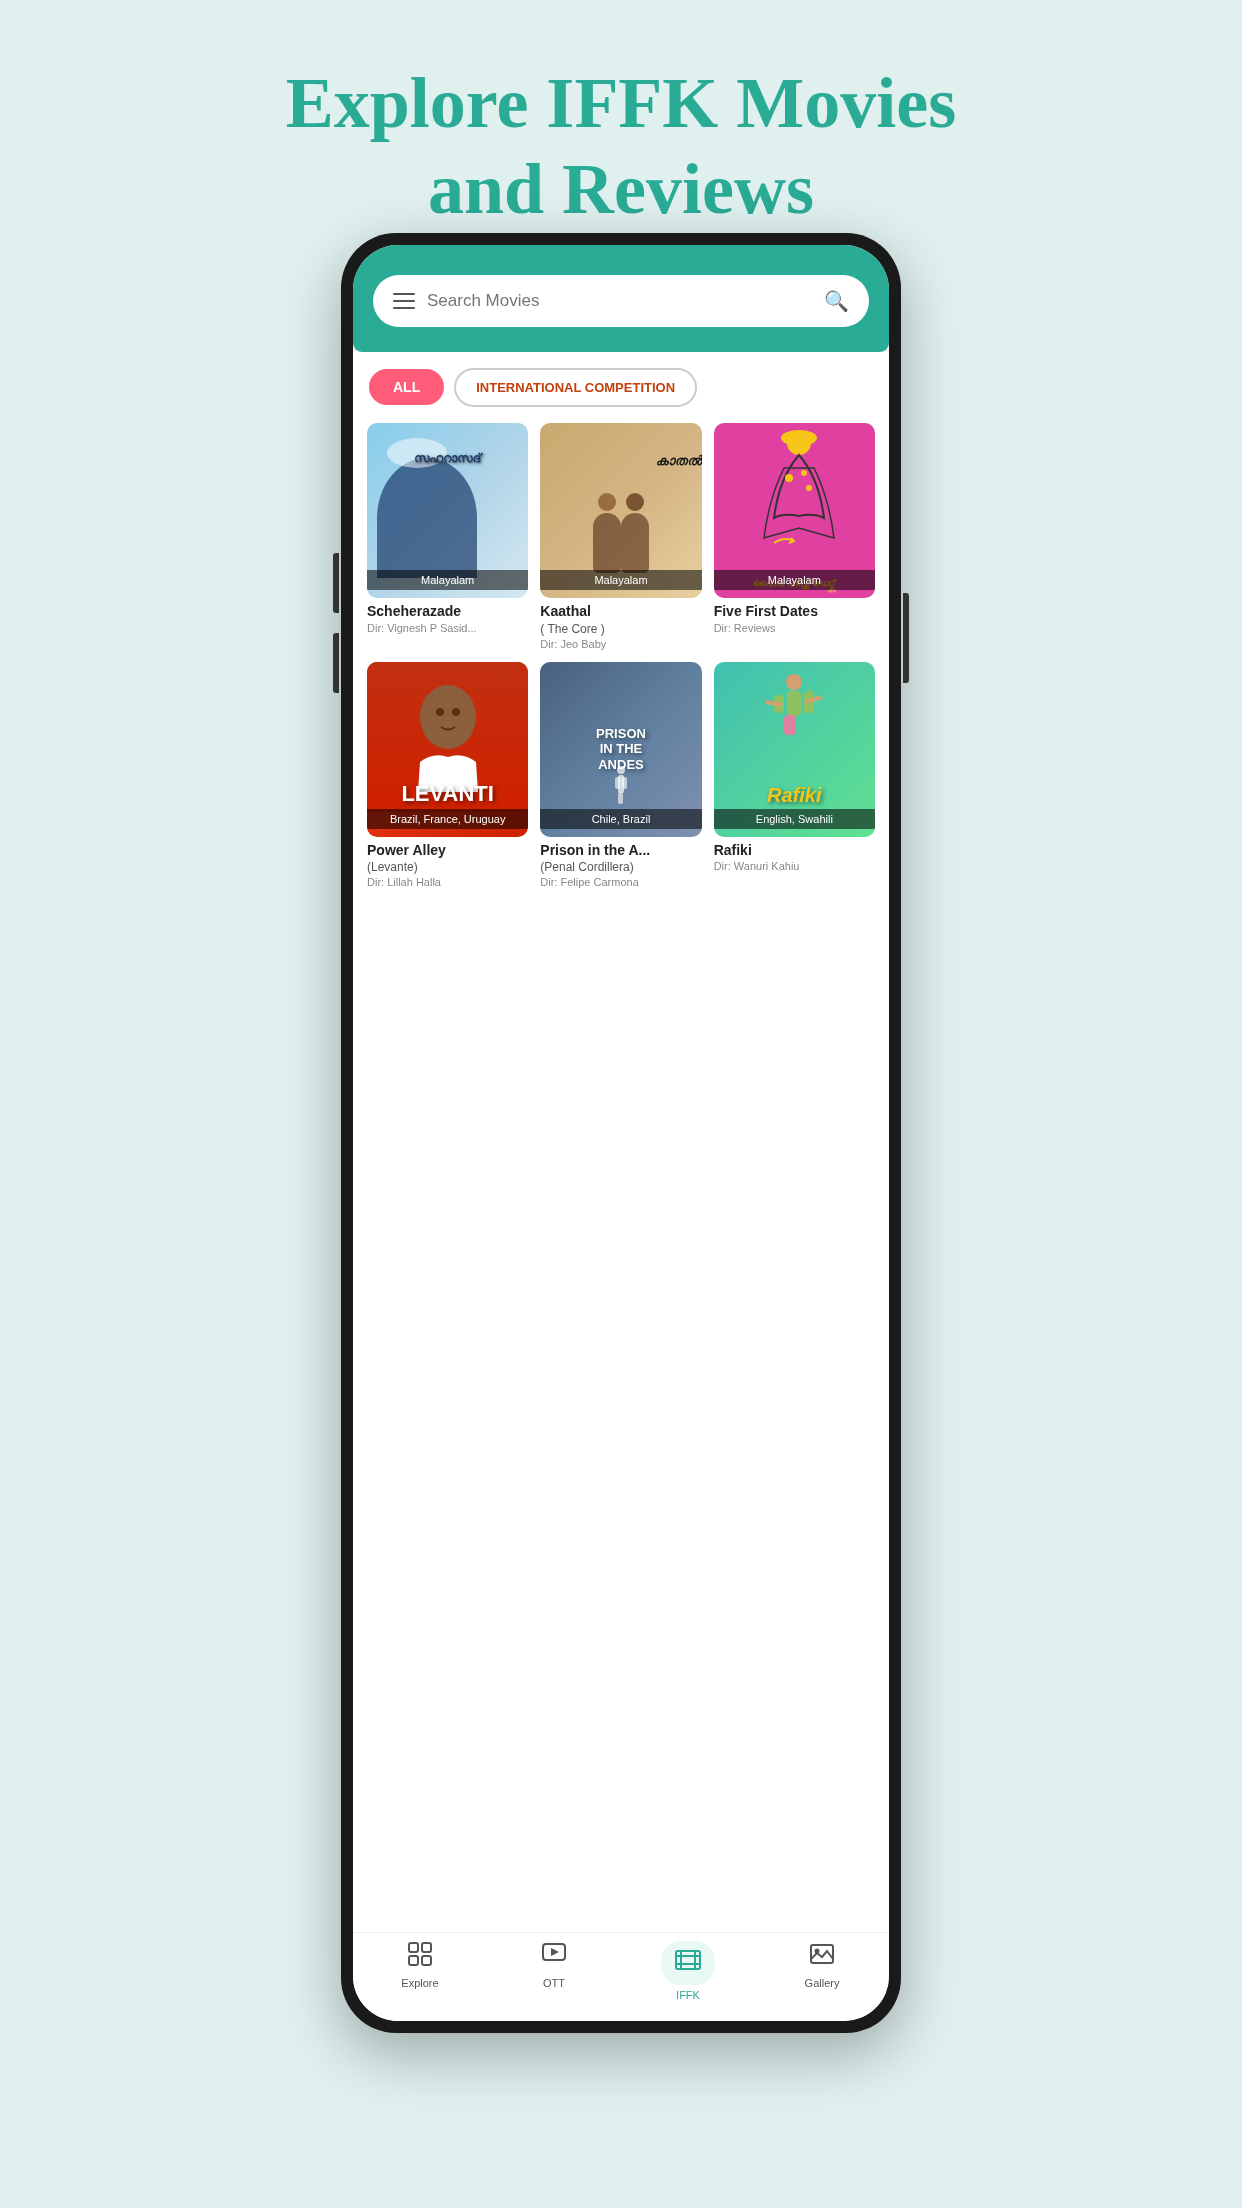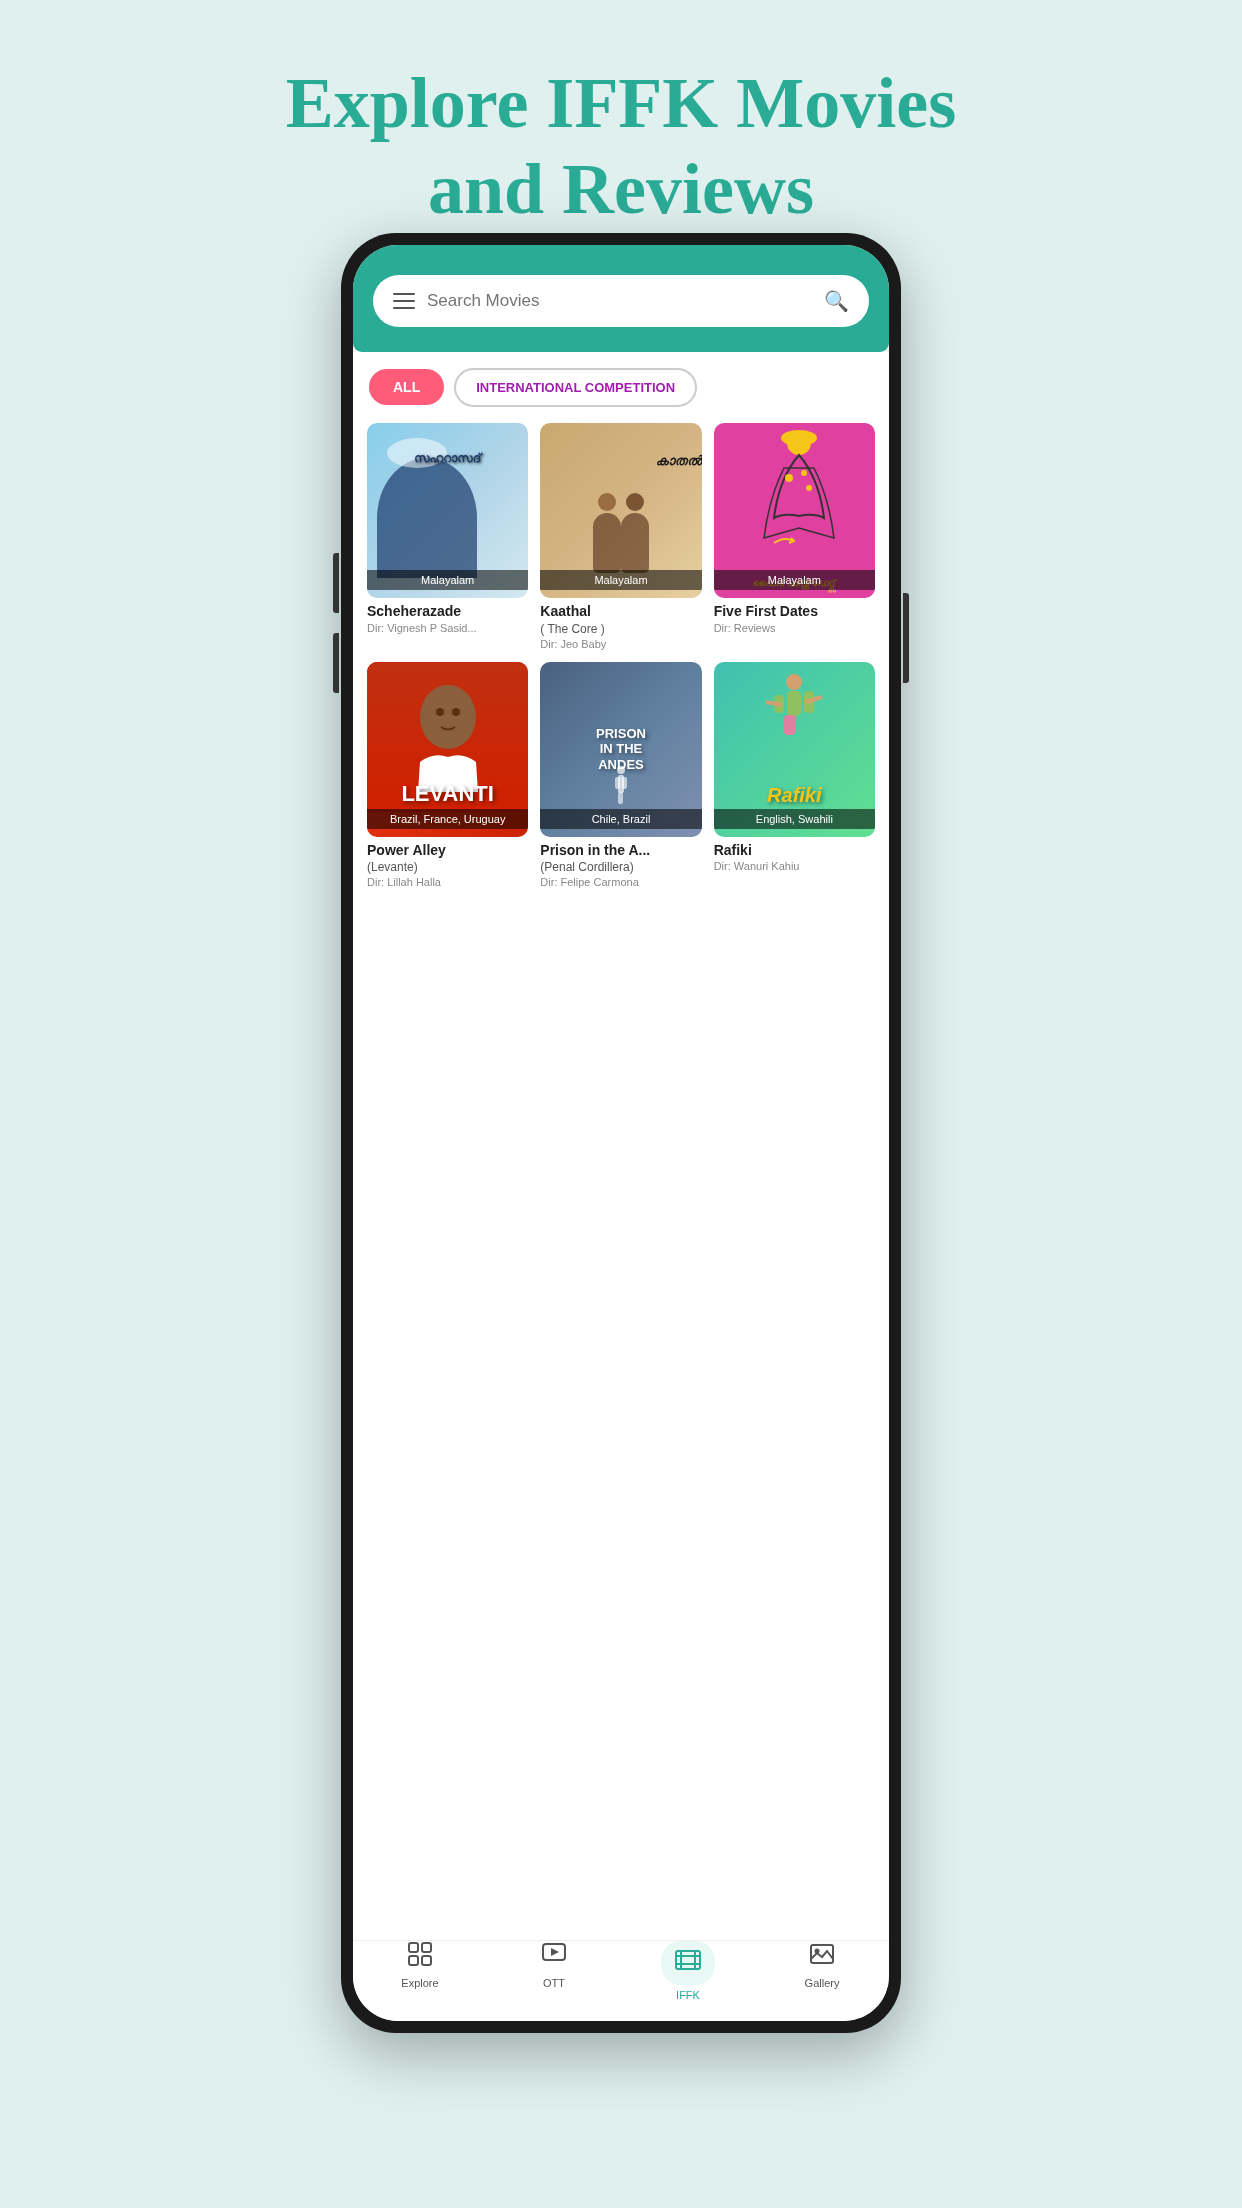--- a/index.html
+++ b/index.html
@@ -138,21 +138,21 @@
       border-radius: 25px;
       padding: 10px 24px;
       font-size: 14px;
       font-weight: bold;
       white-space: nowrap;
       cursor: pointer;
     }
 
     .tab-intl {
       background: white;
-      color: #a21caf;
+      color: #c2410c;
       border: 2px solid #ccc;
       border-radius: 25px;
       padding: 10px 20px;
       font-size: 13px;
       font-weight: 600;
       white-space: nowrap;
       cursor: pointer;
     }
 
     
@@ -317,21 +317,21 @@
       left: 0;
       right: 0;
       font-style: italic;
     }
 
     
     .bottom-nav {
       display: flex;
       background: white;
       border-top: 1px solid #eee;
-      padding: 0 0 20px;
+      padding: 8px 0 20px;
     }
 
     .nav-item {
       flex: 1;
       display: flex;
       flex-direction: column;
       align-items: center;
       gap: 4px;
       cursor: pointer;
     }

